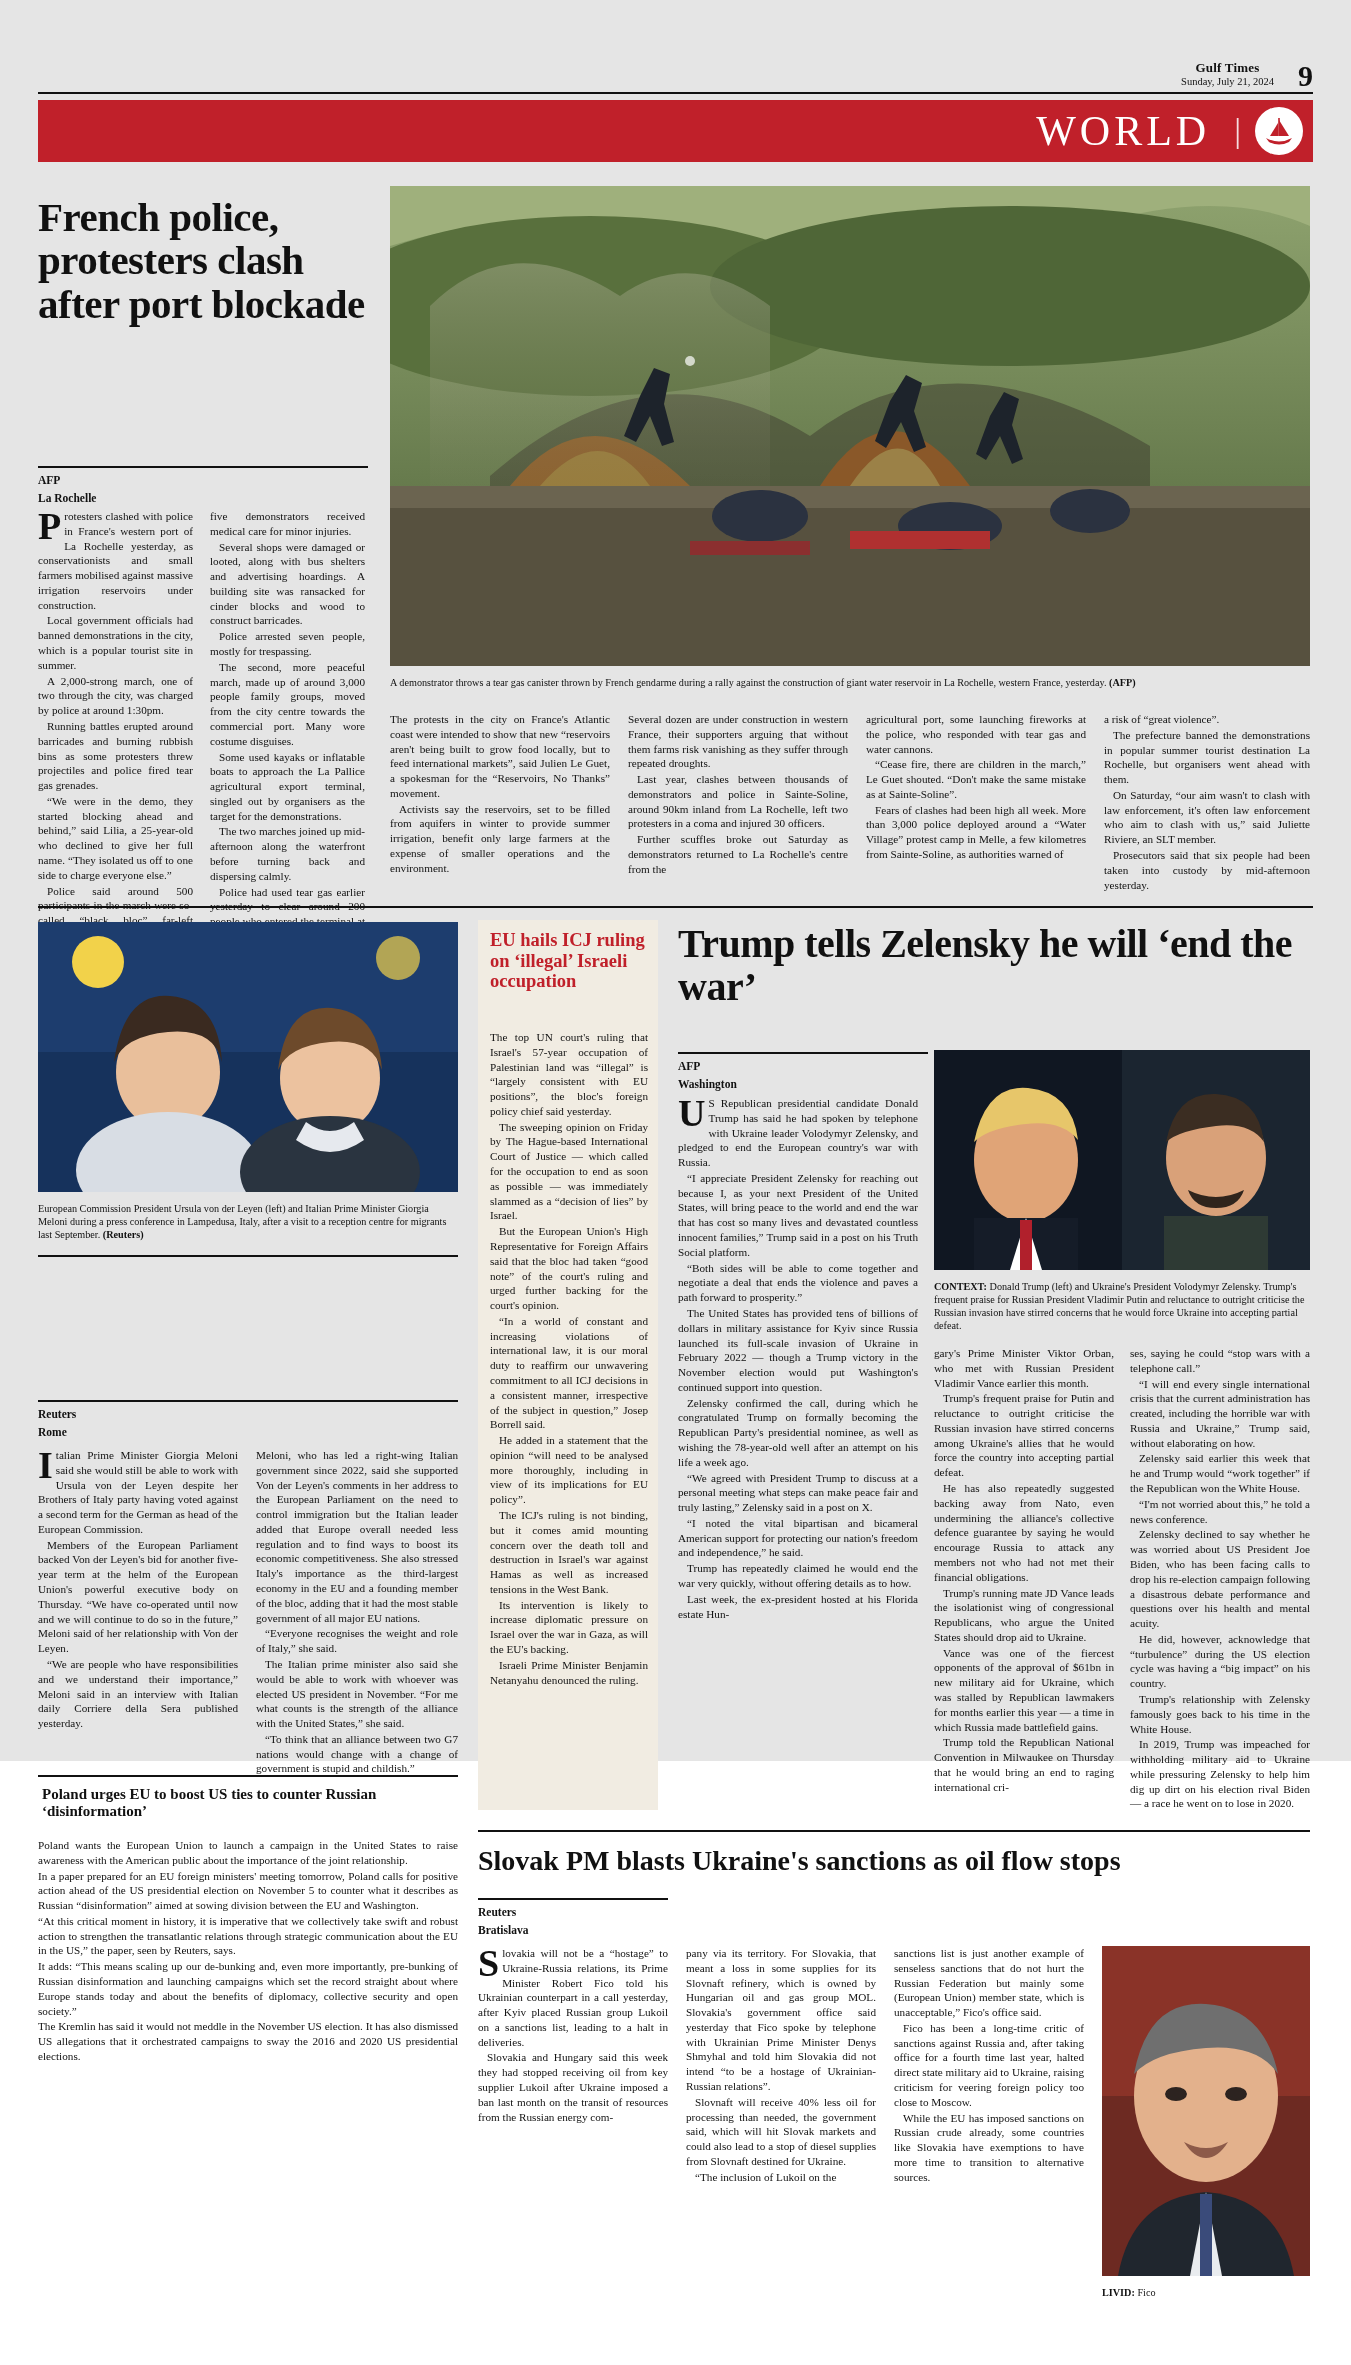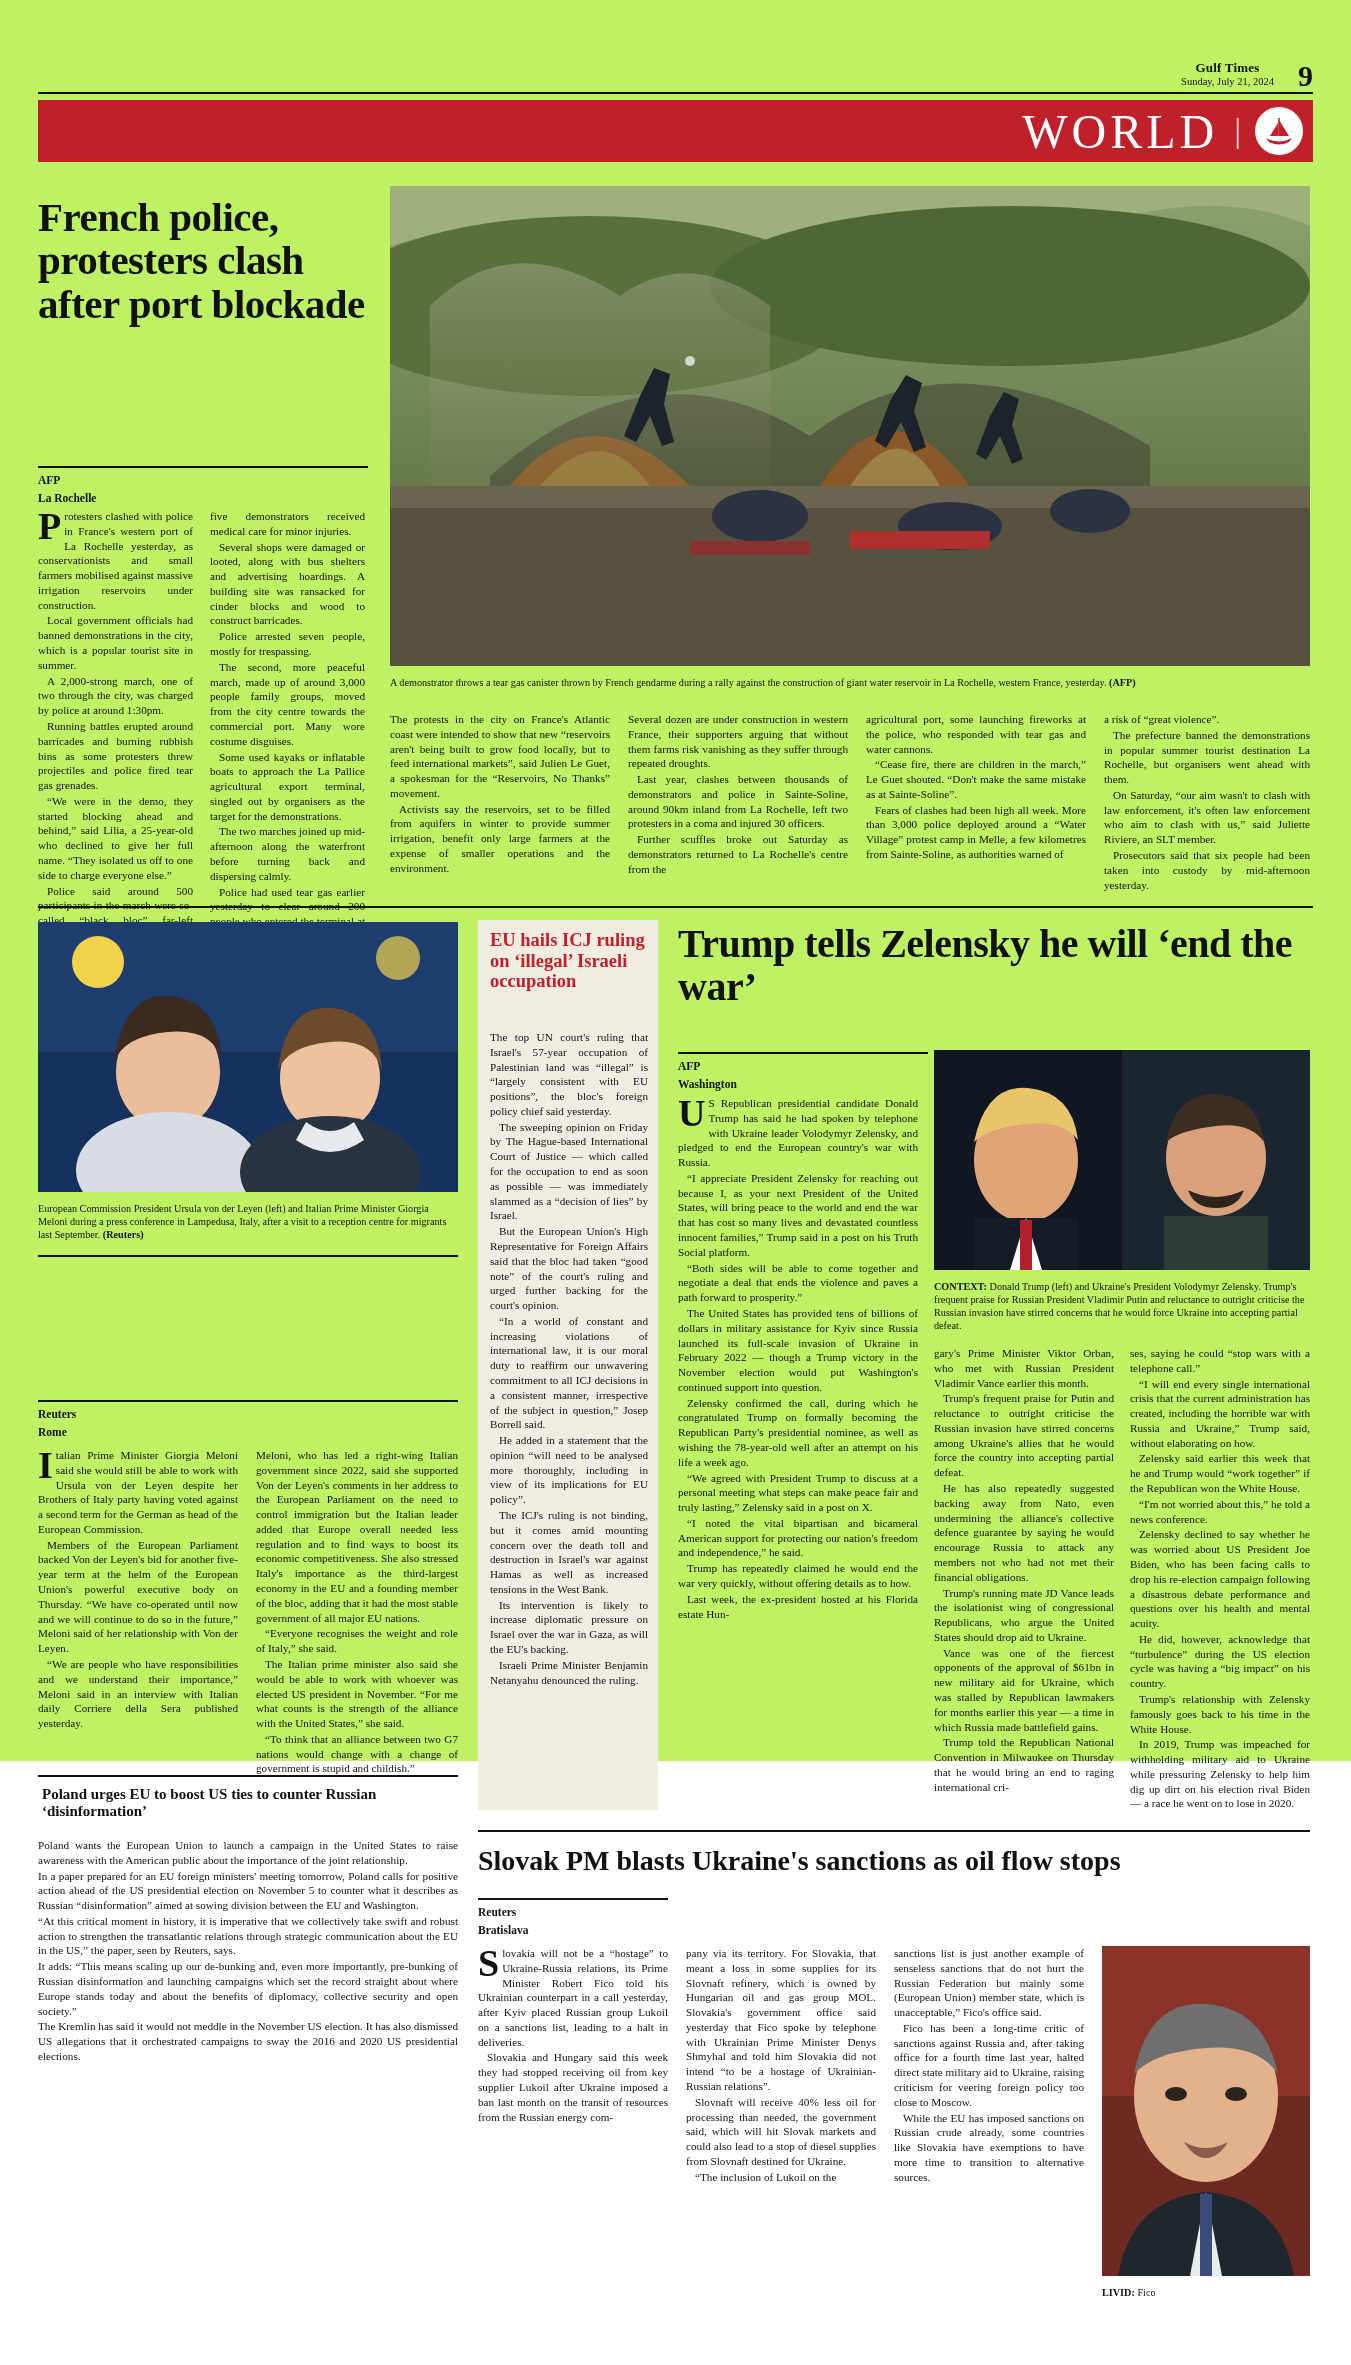--- a/index.html
+++ b/index.html
@@ -6,21 +6,21 @@
   body{
     width:1351px;height:2365px;
     background:#fff;
     font-family:"Liberation Serif", serif;
     color:#111;
     position:relative;
     overflow:hidden;
   }
   .page{
     position:absolute;left:0;top:0;width:1351px;height:1761px;
-    background:#bef264;
+    background:#e5e5e5;
   }
   .page-inner{position:absolute;left:38px;top:0;width:1275px;height:2365px;}
 
   
   .masthead{
     position:absolute;left:0;top:52px;width:1275px;height:36px;
     display:flex;align-items:flex-end;justify-content:flex-end;gap:14px;
   }
   .mh-center{text-align:center;line-height:1.15;}
   .mh-title{font-size:13px;font-weight:bold;letter-spacing:.2px;}
@@ -28,22 +28,22 @@
   .mh-page{font-size:30px;font-weight:bold;line-height:1;margin-left:10px;margin-bottom:-3px;}
   .mh-rule{position:absolute;left:0;top:92px;width:1275px;height:1.5px;background:#111;}
 
   
   .banner{
     position:absolute;left:0;top:100px;width:1275px;height:62px;
     background:#c0202a;
     display:flex;align-items:center;justify-content:flex-end;
   }
   .banner-word{
-    color:#fff;font-size:48px;letter-spacing:4px;font-weight:400;
-    font-family:"Liberation Serif", serif;margin-right:16px;
+    color:#fff;font-size:42px;letter-spacing:4px;font-weight:400;
+    font-family:"Liberation Serif", serif;margin-right:24px;
   }
   .banner-sep{color:#fff;font-size:34px;margin-right:14px;opacity:.85;}
   .banner-logo{
     width:48px;height:48px;border-radius:50%;background:#fff;margin-right:10px;
     display:flex;align-items:center;justify-content:center;
   }
   .banner-logo svg{display:block;}
 
   
   .hl{font-family:"Liberation Serif", serif;font-weight:bold;color:#111;}

